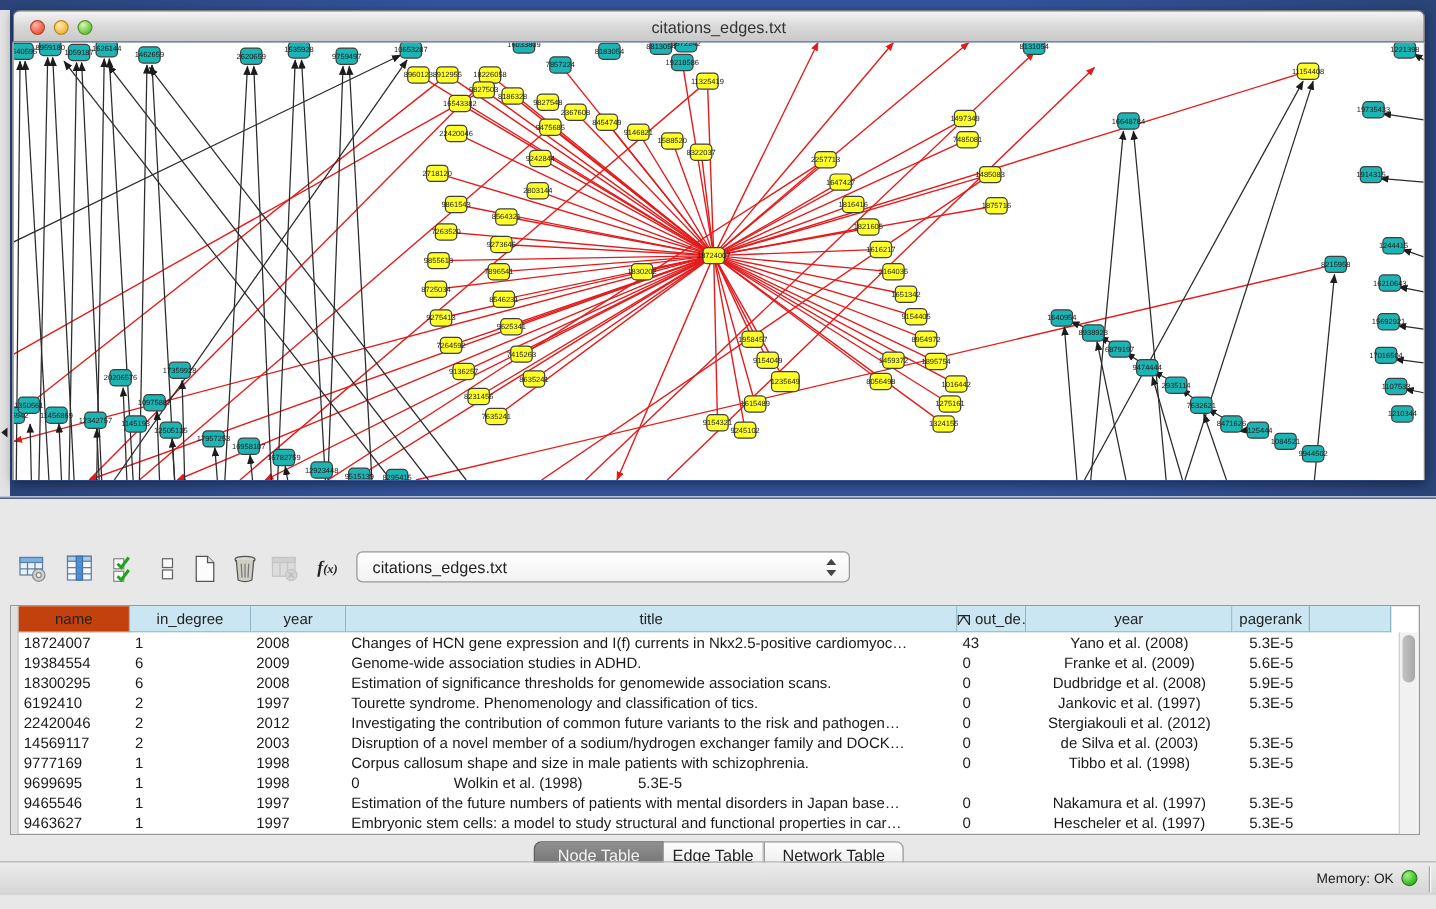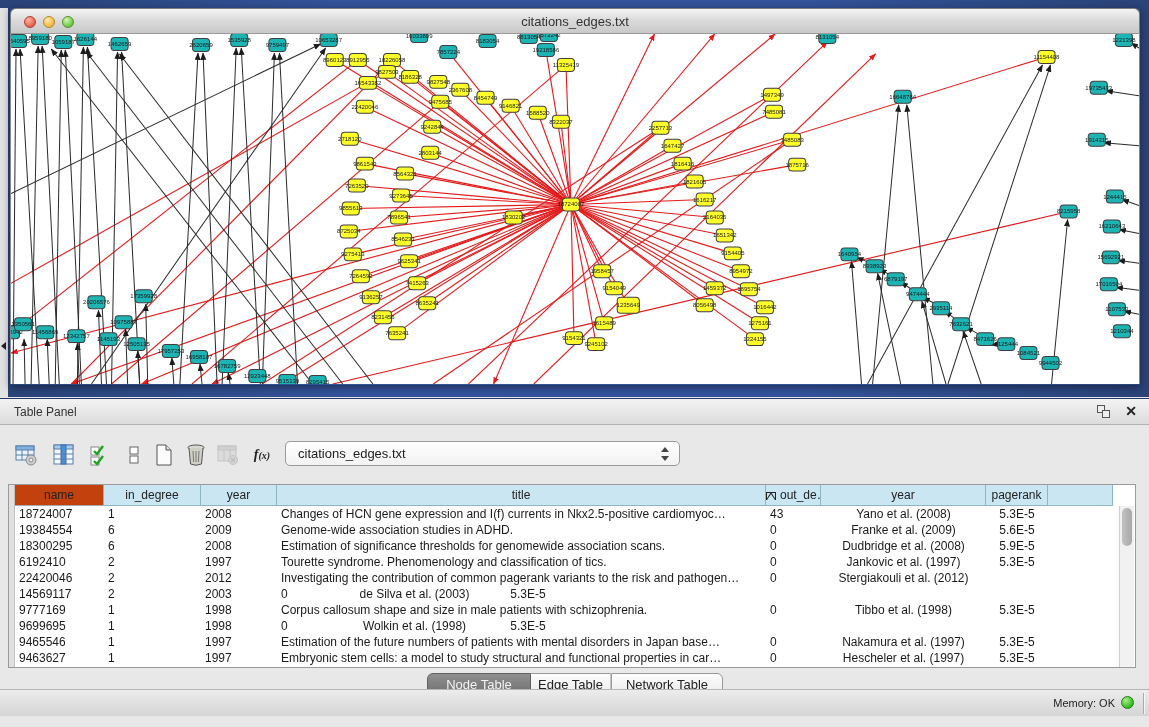--- a/index.html
+++ b/index.html
@@ -491,28 +491,20 @@
             <text x="1012" y="322" text-anchor="middle" font-size="6" fill="#1a1a1a">1084521</text>
             <rect x="1025.5" y="323.5" width="17" height="13" rx="3.5" fill="#1db4b4" stroke="#3f3f3f"></rect>
             <text x="1034" y="332" text-anchor="middle" font-size="6" fill="#1a1a1a">9944502</text>
           </g>
       </svg>
     </div>
   </div>
 </div>
 
 <div class="table-panel">
-  <div class="panel-header">
-    <span class="ph-title">Table Panel</span>
-    <span class="float-icon">
-        <span class="sq1"></span>
-        <span class="sq2"></span>
-      </span>
-    <span class="panel-close">✕</span>
-  </div>
 
   <div class="toolbar">
     <span class="tb-icon" style="left:4px">
       <svg class="icon-svg" viewBox="0 0 24 24">
           <rect x="2" y="3" width="18" height="14" fill="#eaf3fb" stroke="#5b7fa6"></rect>
           <rect x="2" y="3" width="18" height="4" fill="#7fb2e0" stroke="#5b7fa6"></rect>
           <line x1="8" y1="7" x2="8" y2="17" stroke="#5b7fa6"></line>
           <line x1="14" y1="7" x2="14" y2="17" stroke="#5b7fa6"></line>
           <line x1="2" y1="12" x2="20" y2="12" stroke="#5b7fa6"></line>
           <circle cx="17" cy="17" r="5" fill="#cfcfcf" stroke="#8a8a8a"></circle>
@@ -629,30 +621,31 @@
           <div class="tcell" style="width: 489px; text-align: left;">Tourette syndrome. Phenomenology and classification of tics.</div>
           <div class="tcell" style="width: 55px; text-align: left;">0</div>
           <div class="tcell" style="width: 165px; text-align: center;">Jankovic et al. (1997)</div>
           <div class="tcell" style="width: 62px; text-align: center;">5.3E-5</div>
           <div class="tcell" style="width: 65px; text-align: left;"></div>
         </div>
         <div class="trow">
           <div class="tcell" style="width: 89px; text-align: left;">22420046</div>
           <div class="tcell" style="width: 97px; text-align: left;">2</div>
           <div class="tcell" style="width: 76px; text-align: left;">2012</div>
-          <div class="tcell" style="width: 489px; text-align: left;">Investigating the contribution of common pagerank variants to the risk and pathogen…</div>
+          <div class="tcell" style="width: 489px; text-align: left;">Investigating the contribution of common future variants to the risk and pathogen…</div>
           <div class="tcell" style="width: 55px; text-align: left;">0</div>
           <div class="tcell" style="width: 165px; text-align: center;">Stergiakouli et al. (2012)</div>
           <div class="tcell" style="width: 62px; text-align: right; margin-top: 16px;">5.5E-5</div>
           <div class="tcell" style="width: 65px; text-align: left;"></div>
         </div>
         <div class="trow">
           <div class="tcell" style="width: 89px; text-align: left;">14569117</div>
           <div class="tcell" style="width: 97px; text-align: left;">2</div>
           <div class="tcell" style="width: 76px; text-align: left;">2003</div>
+          <div class="tcell" style="width: 489px; text-align: left;">Disruption of a novel member of a sodium/hydrogen exchanger family and DOCK…</div>
           <div class="tcell" style="width: 55px; text-align: left;">0</div>
           <div class="tcell" style="width: 165px; text-align: center;">de Silva et al. (2003)</div>
           <div class="tcell" style="width: 62px; text-align: center;">5.3E-5</div>
           <div class="tcell" style="width: 65px; text-align: left;"></div>
         </div>
         <div class="trow">
           <div class="tcell" style="width: 89px; text-align: left;">9777169</div>
           <div class="tcell" style="width: 97px; text-align: left;">1</div>
           <div class="tcell" style="width: 76px; text-align: left;">1998</div>
           <div class="tcell" style="width: 489px; text-align: left;">Corpus callosum shape and size in male patients with schizophrenia.</div>

